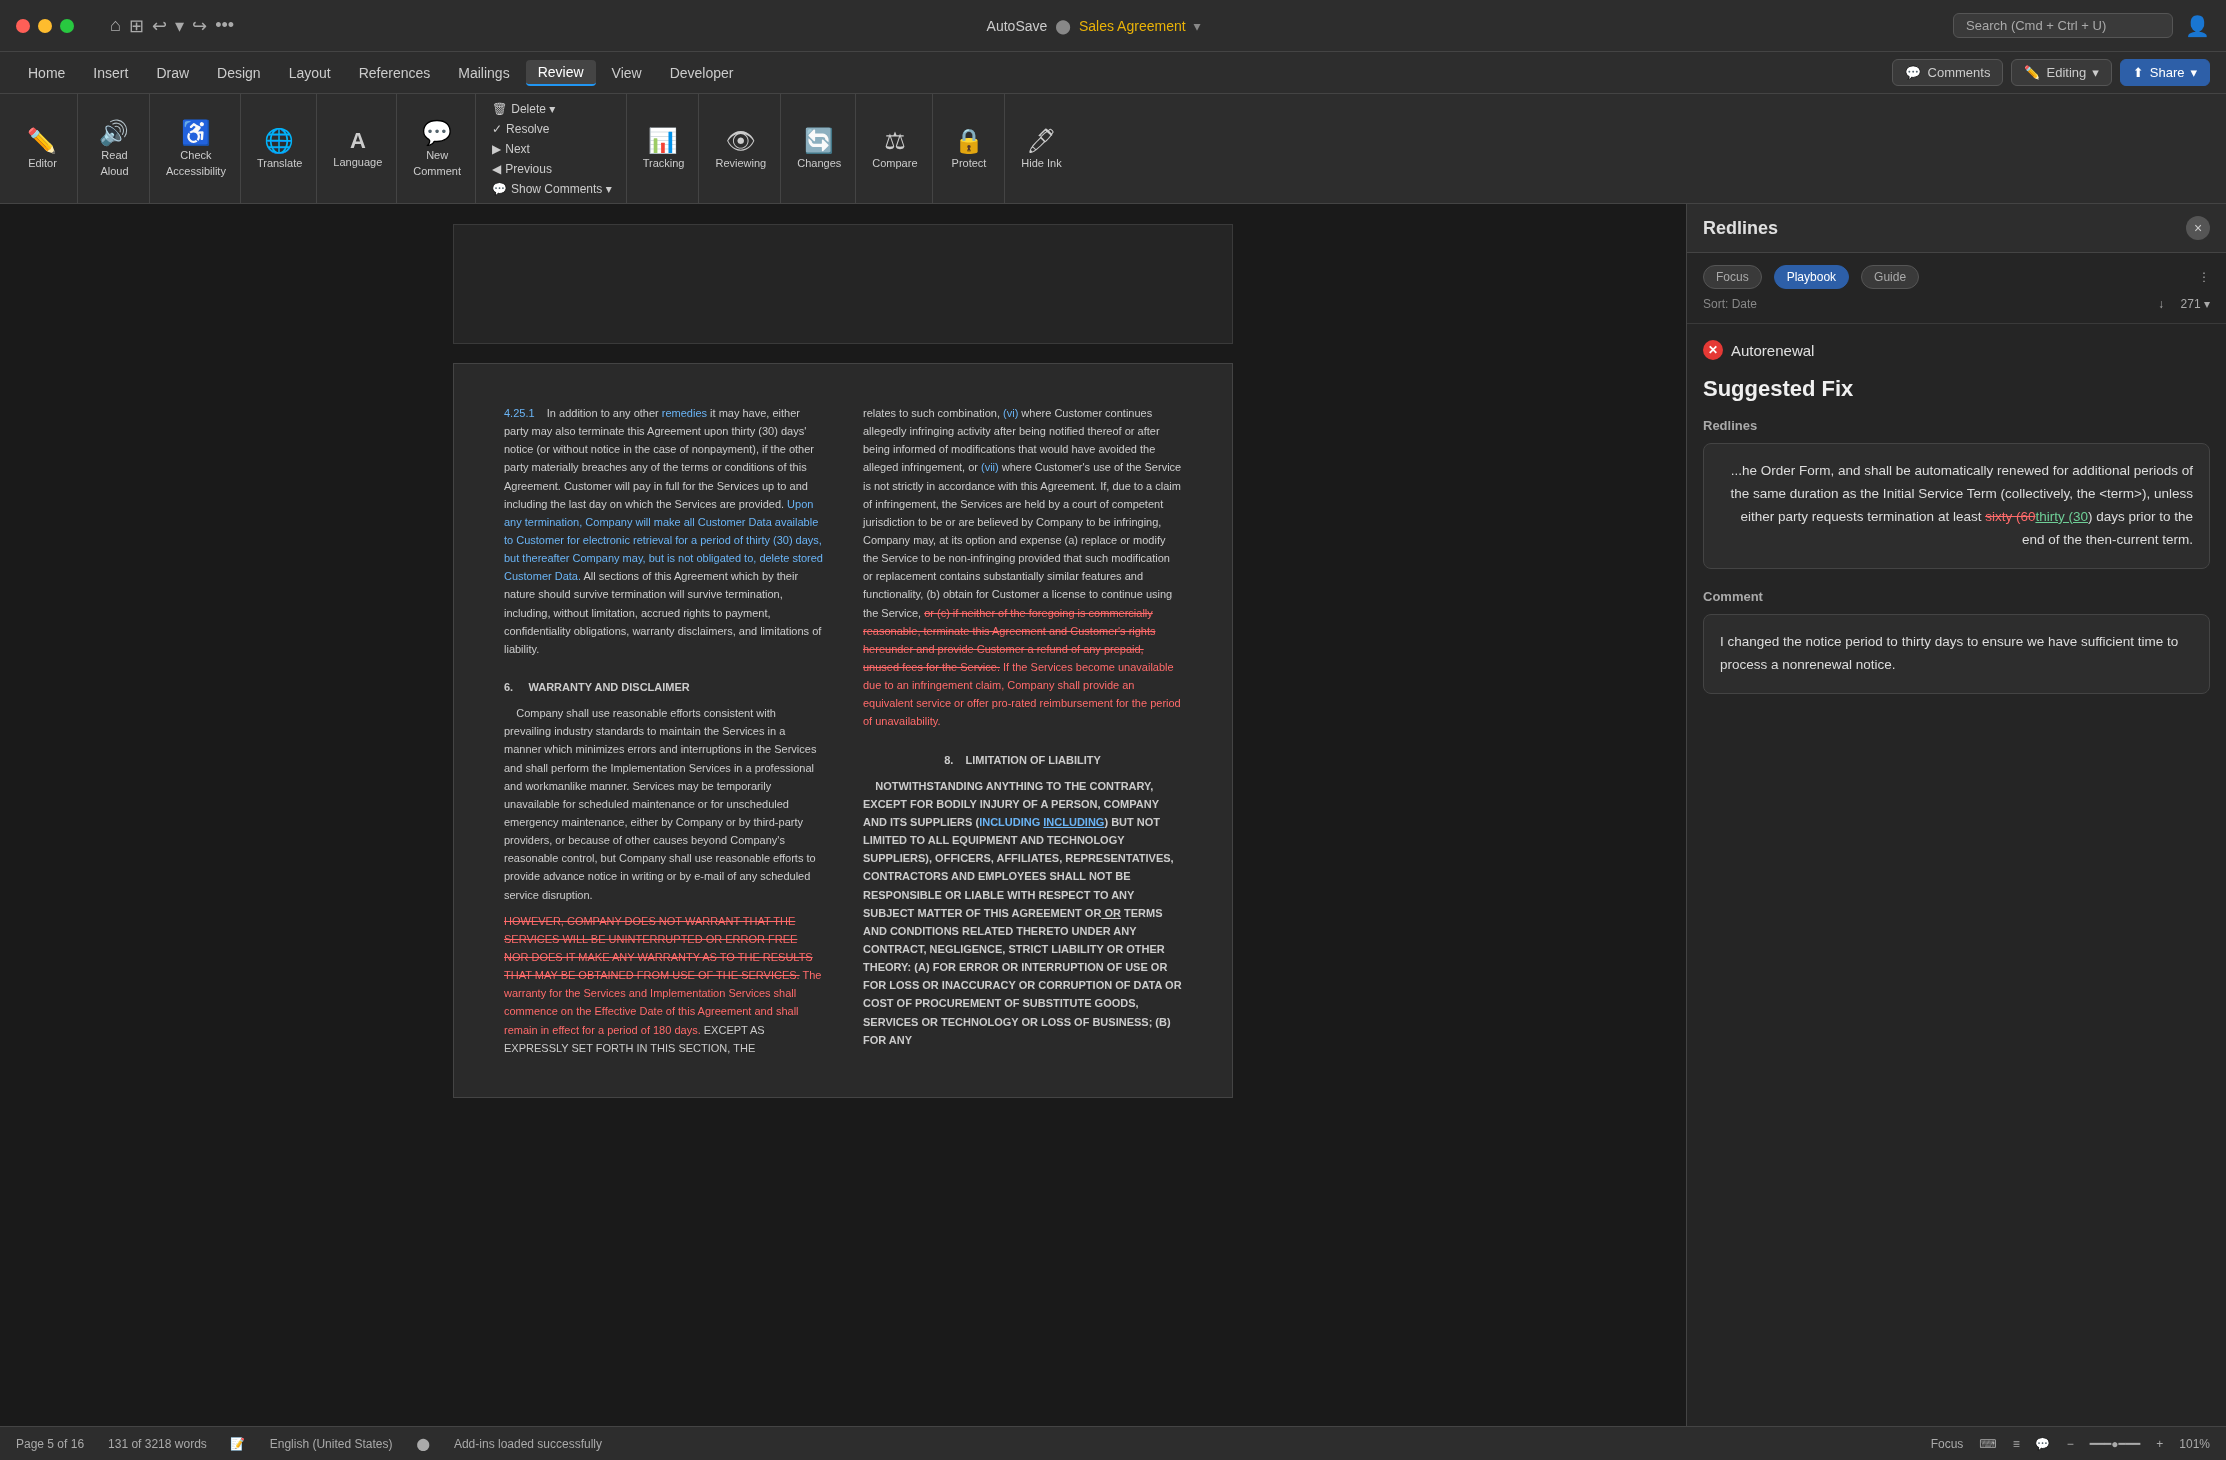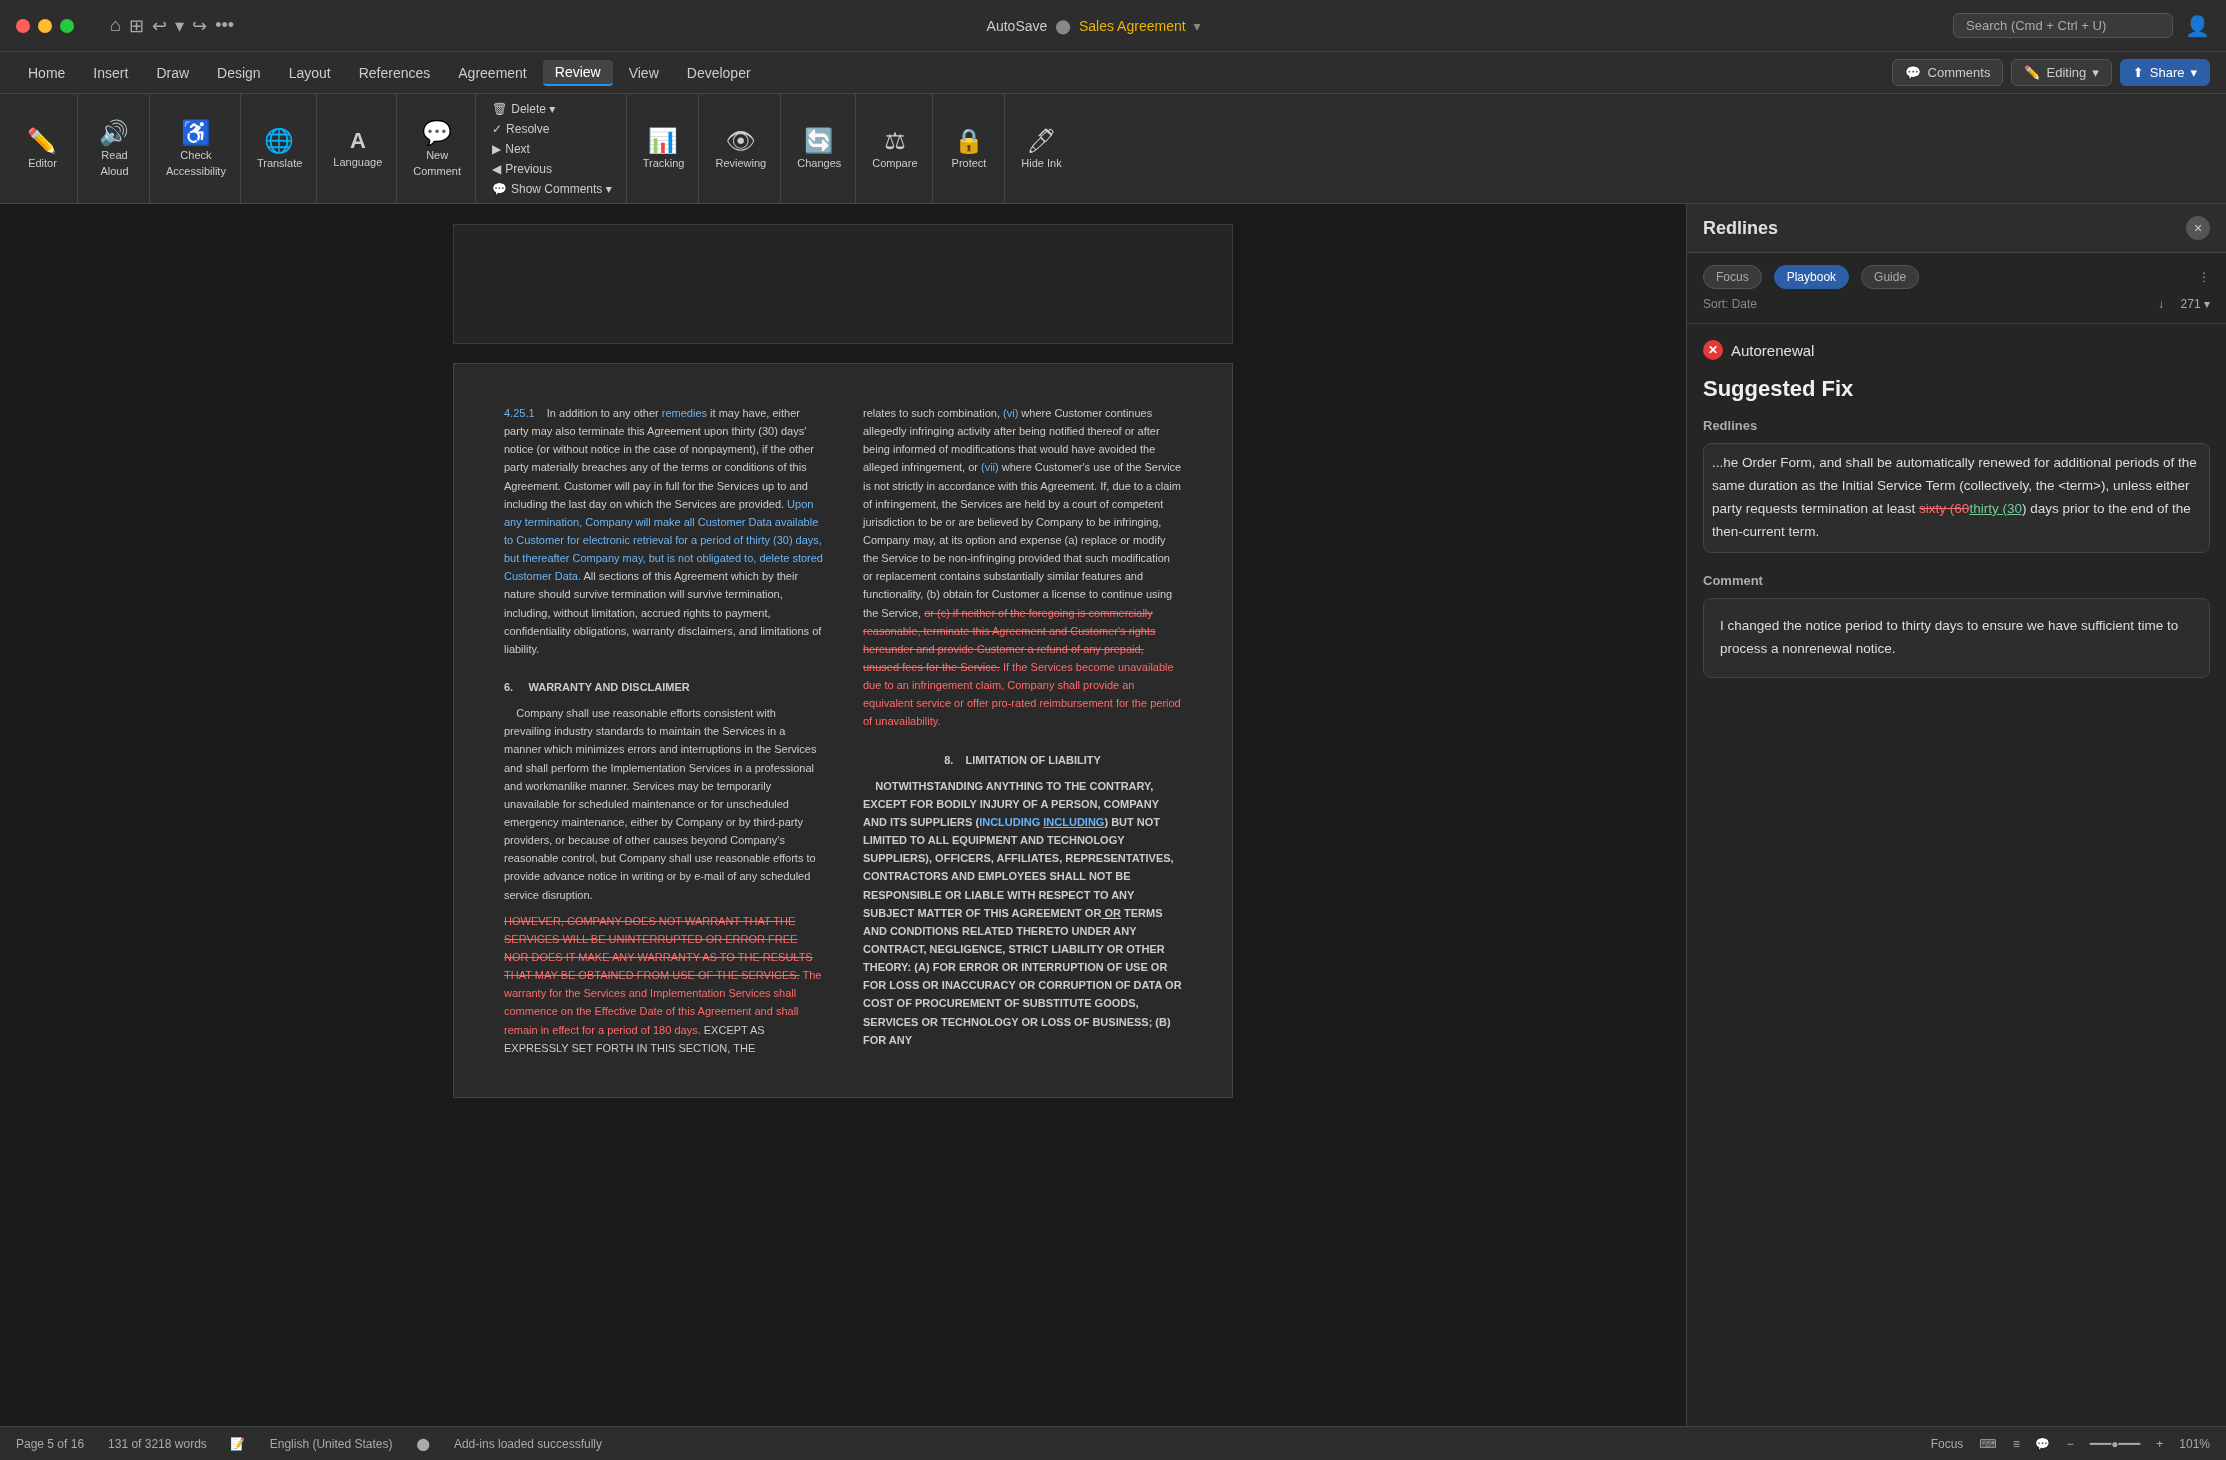--- a/index.html
+++ b/index.html
@@ -322,25 +322,26 @@
     .redlines-label {
       font-size: 13px;
       font-weight: 600;
       color: #aaa;
       margin-bottom: 10px;
     }
     .redlines-box {
       background: #2d2d2d;
       border: 1px solid #444;
       border-radius: 8px;
-      padding: 8px;
+      padding: 16px;
       margin-bottom: 20px;
       font-size: 13.5px;
       line-height: 1.7;
       color: #ddd;
+      text-align: right;
     }
     .comment-label {
       font-size: 13px;
       font-weight: 600;
       color: #aaa;
       margin-bottom: 10px;
     }
     .comment-box {
       background: #2d2d2d;
       border: 1px solid #444;
@@ -410,21 +411,21 @@
   </div>
 </div>
 
 <div class="menu-bar">
   <div class="menu-item">Home</div>
   <div class="menu-item">Insert</div>
   <div class="menu-item">Draw</div>
   <div class="menu-item">Design</div>
   <div class="menu-item">Layout</div>
   <div class="menu-item">References</div>
-  <div class="menu-item">Agreement</div>
+  <div class="menu-item">Mailings</div>
   <div class="menu-item active">Review</div>
   <div class="menu-item">View</div>
   <div class="menu-item">Developer</div>
   <div class="menu-bar-right">
     <div class="btn-comments">
       <span>💬</span>
       <span>Comments</span>
     </div>
     <div class="btn-editing">
       <span>✏️</span>

